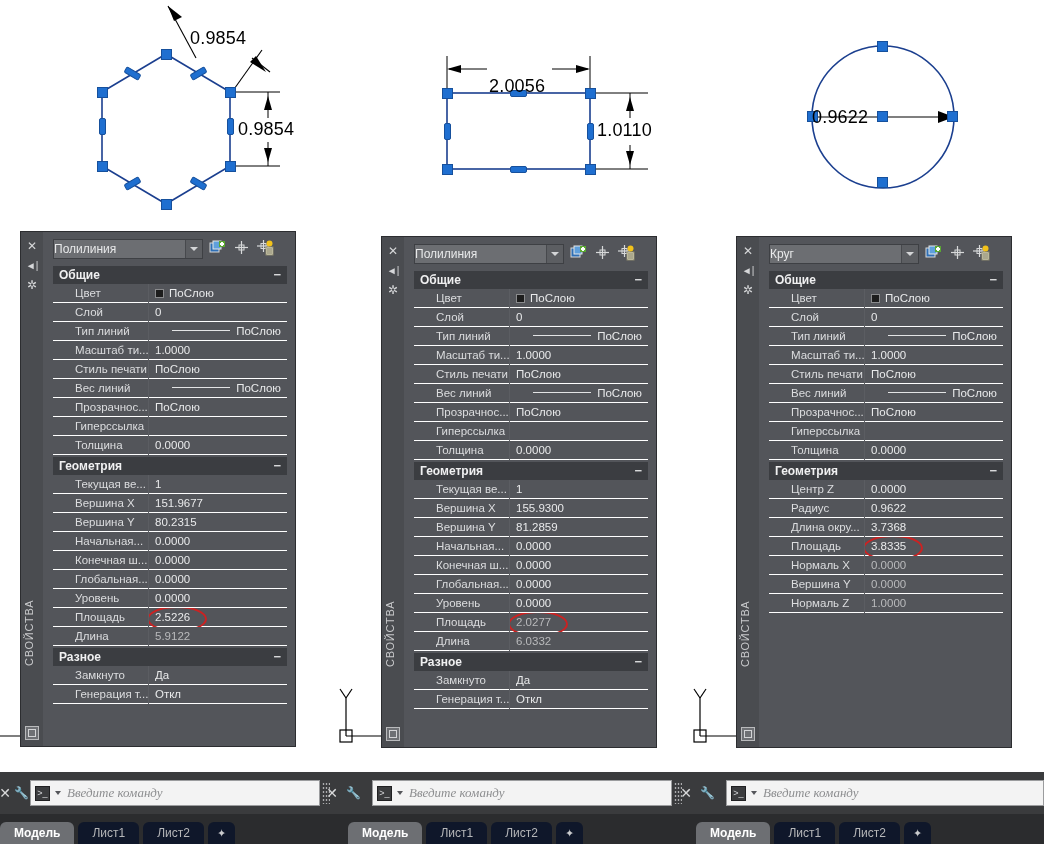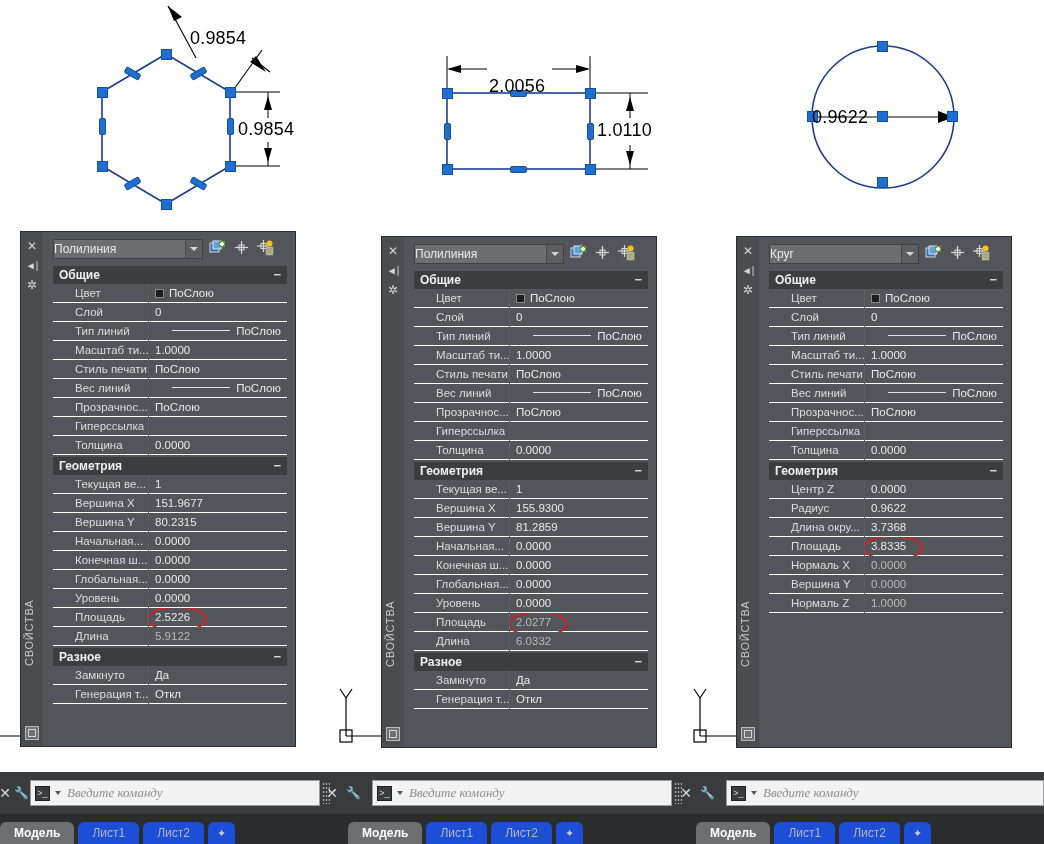--- a/index.html
+++ b/index.html
@@ -276,21 +276,21 @@
     display: flex; align-items: flex-end;
   }
   .tab {
     position: relative;
     height: 22px;
     margin-right: 4px;
     padding: 0 14px;
     color: #b6b7b9;
     font-size: 12px;
     line-height: 22px;
-    background: #1d4ed8;
+    background: #0f172a;
     border-radius: 6px 6px 0 0;
     white-space: nowrap;
   }
   .tab.active {
     background: #6d6f73;
     color: #ffffff;
     font-weight: bold;
   }
   .tab.plus {
     padding: 0 9px;

